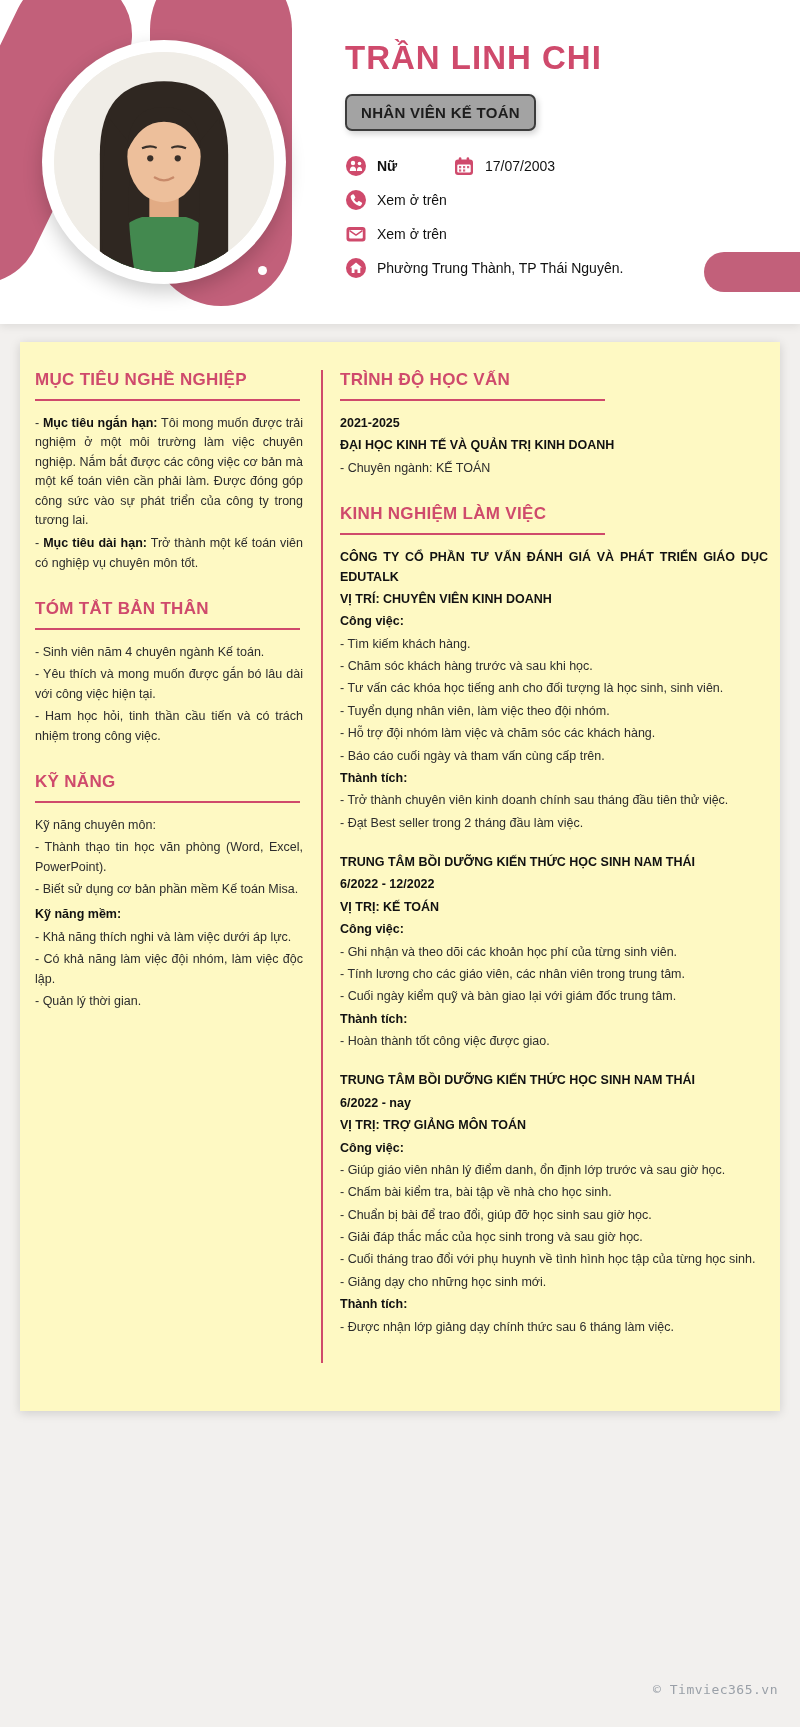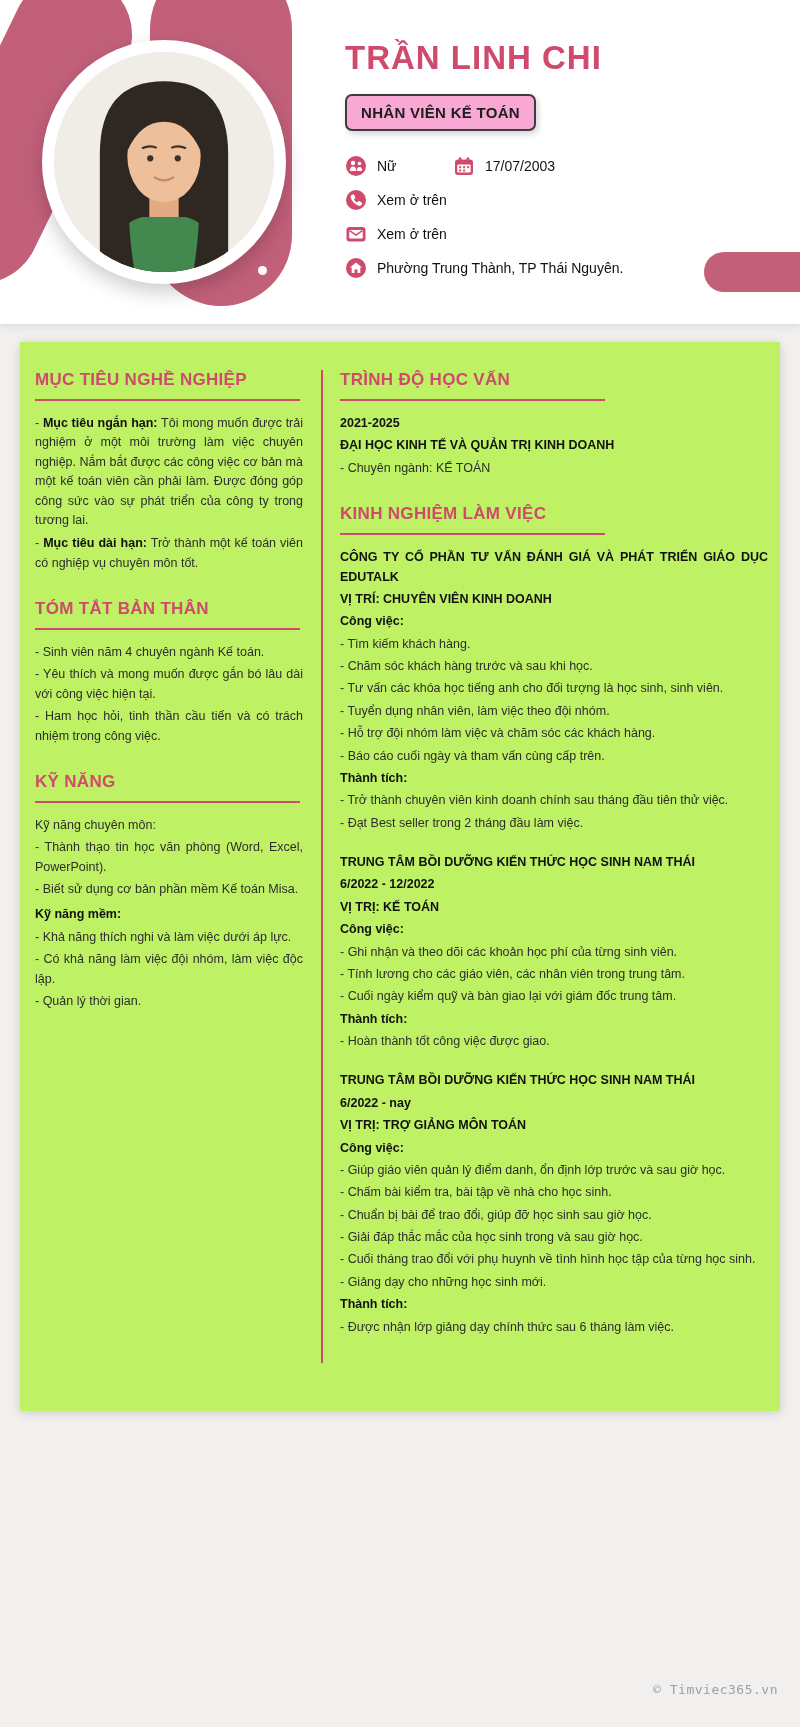--- a/index.html
+++ b/index.html
@@ -30,33 +30,33 @@
     position:absolute;left:42px;top:40px;width:244px;height:244px;border-radius:50%;
     background:#fff;box-shadow:0 8px 20px rgba(0,0,0,.20);
     display:flex;align-items:center;justify-content:center;
   }
   .avatar-clip{width:220px;height:220px;border-radius:50%;overflow:hidden;background:#f0ede7;}
   .avatar-clip svg{width:100%;height:100%;display:block;}
   .head-info{position:absolute;left:345px;top:40px;right:24px;}
   .name{font-size:33px;font-weight:bold;color:var(--accent);letter-spacing:1px;line-height:1.1;}
   .badge{
     display:inline-block;margin-top:18px;padding:8px 14px;
-    border:2px solid #3c3c3c;border-radius:7px;background:#f9a8d4;
+    border:2px solid #3c3c3c;border-radius:7px;background:#a3a3a3;
     font-size:15px;font-weight:bold;color:#1d1d1d;letter-spacing:.3px;
     box-shadow:2px 3px 6px rgba(0,0,0,.18);
   }
   .contacts{margin-top:24px;}
   .contact-row{display:flex;align-items:center;margin-bottom:12px;}
   .contact{display:flex;align-items:center;gap:10px;font-size:14px;color:#111;}
-  .contact.first-col{width:108px;flex:none;}
+  .contact.first-col{width:108px;flex:none;font-weight:bold;}
   .cicon{width:22px;height:22px;color:var(--accent);flex:none;display:block;}
   .cicon svg{width:100%;height:100%;display:block;}
   
   .card{
-    margin:18px 20px 0;background:#bef264;box-shadow:0 2px 10px rgba(0,0,0,.15);
+    margin:18px 20px 0;background:#fef9c3;box-shadow:0 2px 10px rgba(0,0,0,.15);
     display:flex;align-items:stretch;padding:28px 12px 48px 15px;
   }
   .col-left{width:268px;flex:none;}
   .col-right{flex:1;min-width:0;margin-left:18px;border-left:2px solid var(--accent);padding-left:17px;}
   .section{margin-bottom:26px;}
   .sec-h{font-size:17px;font-weight:bold;color:var(--accent);letter-spacing:.3px;}
   .rule{width:265px;max-width:100%;height:2px;background:var(--accent);margin:9px 0 13px;}
   .para{font-size:12.5px;line-height:1.55;text-align:justify;margin-bottom:4px;color:var(--text);}
   .line{font-size:12.5px;line-height:1.55;text-align:justify;margin-bottom:3px;color:var(--text);}
   .bline{font-weight:bold;color:#111;}
@@ -285,21 +285,21 @@
             </div>
         </article>
 
         <article class="job">
           <p class="line bline">TRUNG TÂM BỒI DƯỠNG KIẾN THỨC HỌC SINH NAM THÁI</p>
           <p class="line bline">6/2022 - nay</p>
           <p class="line bline">VỊ TRỊ: TRỢ GIẢNG MÔN TOÁN</p>
           <p class="line bline">Công việc:</p>
           <div>
 
-          <p class="line">- Giúp giáo viên quản lý điểm danh, ổn định lớp trước và sau giờ học.</p>
+          <p class="line">- Giúp giáo viên nhân lý điểm danh, ổn định lớp trước và sau giờ học.</p>
               <p class="line">- Chấm bài kiểm tra, bài tập về nhà cho học sinh.</p>
               <p class="line">- Chuẩn bị bài để trao đổi, giúp đỡ học sinh sau giờ học.</p>
               <p class="line">- Giải đáp thắc mắc của học sinh trong và sau giờ học.</p>
               <p class="line">- Cuối tháng trao đổi với phụ huynh về tình hình học tập của từng học sinh.</p>
               <p class="line">- Giảng dạy cho những học sinh mới.</p>
             </div>
           <p class="line bline">Thành tích:</p>
           <div>
 
           <p class="line">- Được nhận lớp giảng dạy chính thức sau 6 tháng làm việc.</p>

